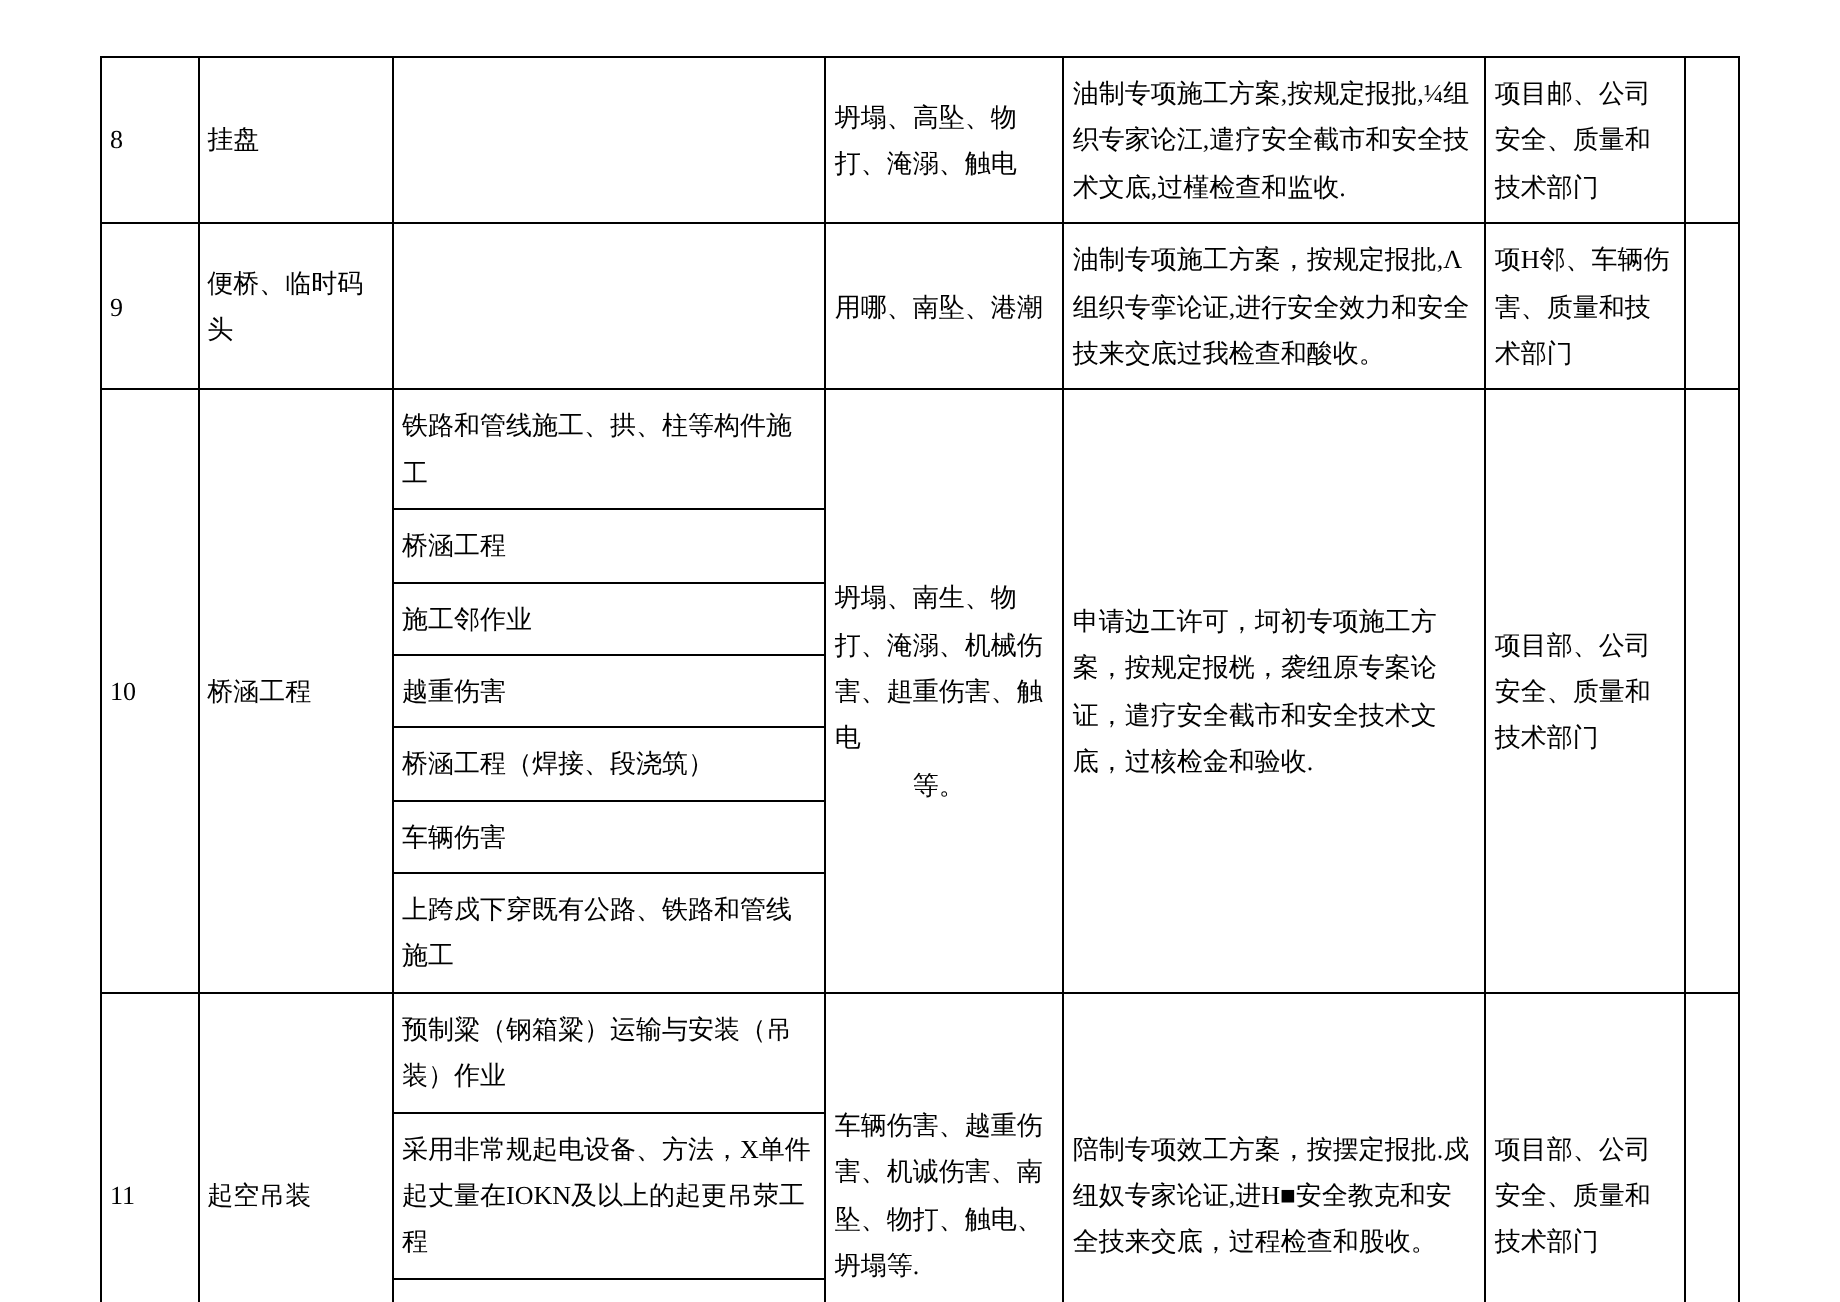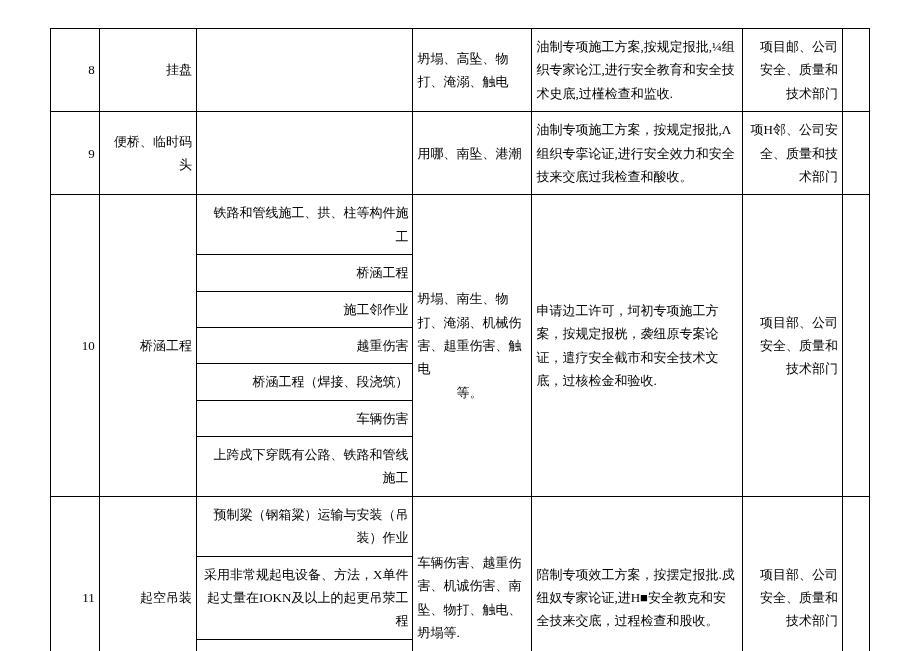--- a/index.html
+++ b/index.html
@@ -17,21 +17,21 @@
     }
     table {
       border-collapse: collapse;
       width: 100%;
       table-layout: fixed;
     }
     td {
       border: 1px solid #000;
       padding: 6px 4px;
       vertical-align: middle;
-      text-align: right;
+      text-align: left;
       line-height: 1.8;
       word-break: break-all;
     }
     .col-num { width: 45px; }
     .col-name { width: 90px; }
     .col-sub { width: 200px; }
     .col-risk { width: 110px; }
     .col-measure { width: 195px; }
     .col-dept { width: 92px; }
     .col-last { width: 25px; }
@@ -50,32 +50,32 @@
     <col class="col-dept">
     <col class="col-last">
   </colgroup>
   <tbody>
 
     <tr>
       <td>8</td>
       <td>挂盘</td>
       <td></td>
       <td class="align-left">坍塌、高坠、物打、淹溺、触电</td>
-      <td class="align-left">油制专项施工方案,按规定报批,¼组织专家论江,进行安全教育和安全技术史底,过槿检查和监收.</td>
+      <td class="align-left">油制专项施工方案,按规定报批,¼组织专家论江,遣疗安全截市和安全技术文底,过槿检查和监收.</td>
       <td>项目邮、公司安全、质量和技术部门</td>
       <td></td>
     </tr>
 
     <tr>
       <td>9</td>
       <td>便桥、临时码头</td>
       <td></td>
       <td class="align-left">用哪、南坠、港潮</td>
       <td class="align-left">油制专项施工方案，按规定报批,Λ组织专挛论证,进行安全效力和安全技来交底过我检查和酸收。</td>
-      <td>项H邻、公司安全、质量和技术部门</td>
+      <td>项H邻、车辆伤害、质量和技术部门</td>
       <td></td>
     </tr>
 
     <tr>
       <td rowspan="7">10</td>
       <td rowspan="7">桥涵工程</td>
       <td>铁路和管线施工、拱、柱等构件施工</td>
       <td rowspan="7" class="align-left" style="white-space: pre-line;">坍塌、南生、物打、淹溺、机械伤害、趄重伤害、触电
 　　　等。</td>
       <td rowspan="7" class="align-left">申请边工许可，坷初专项施工方案，按规定报桄，袭纽原专案论证，遣疗安全截市和安全技术文底，过核检金和验收.</td>

